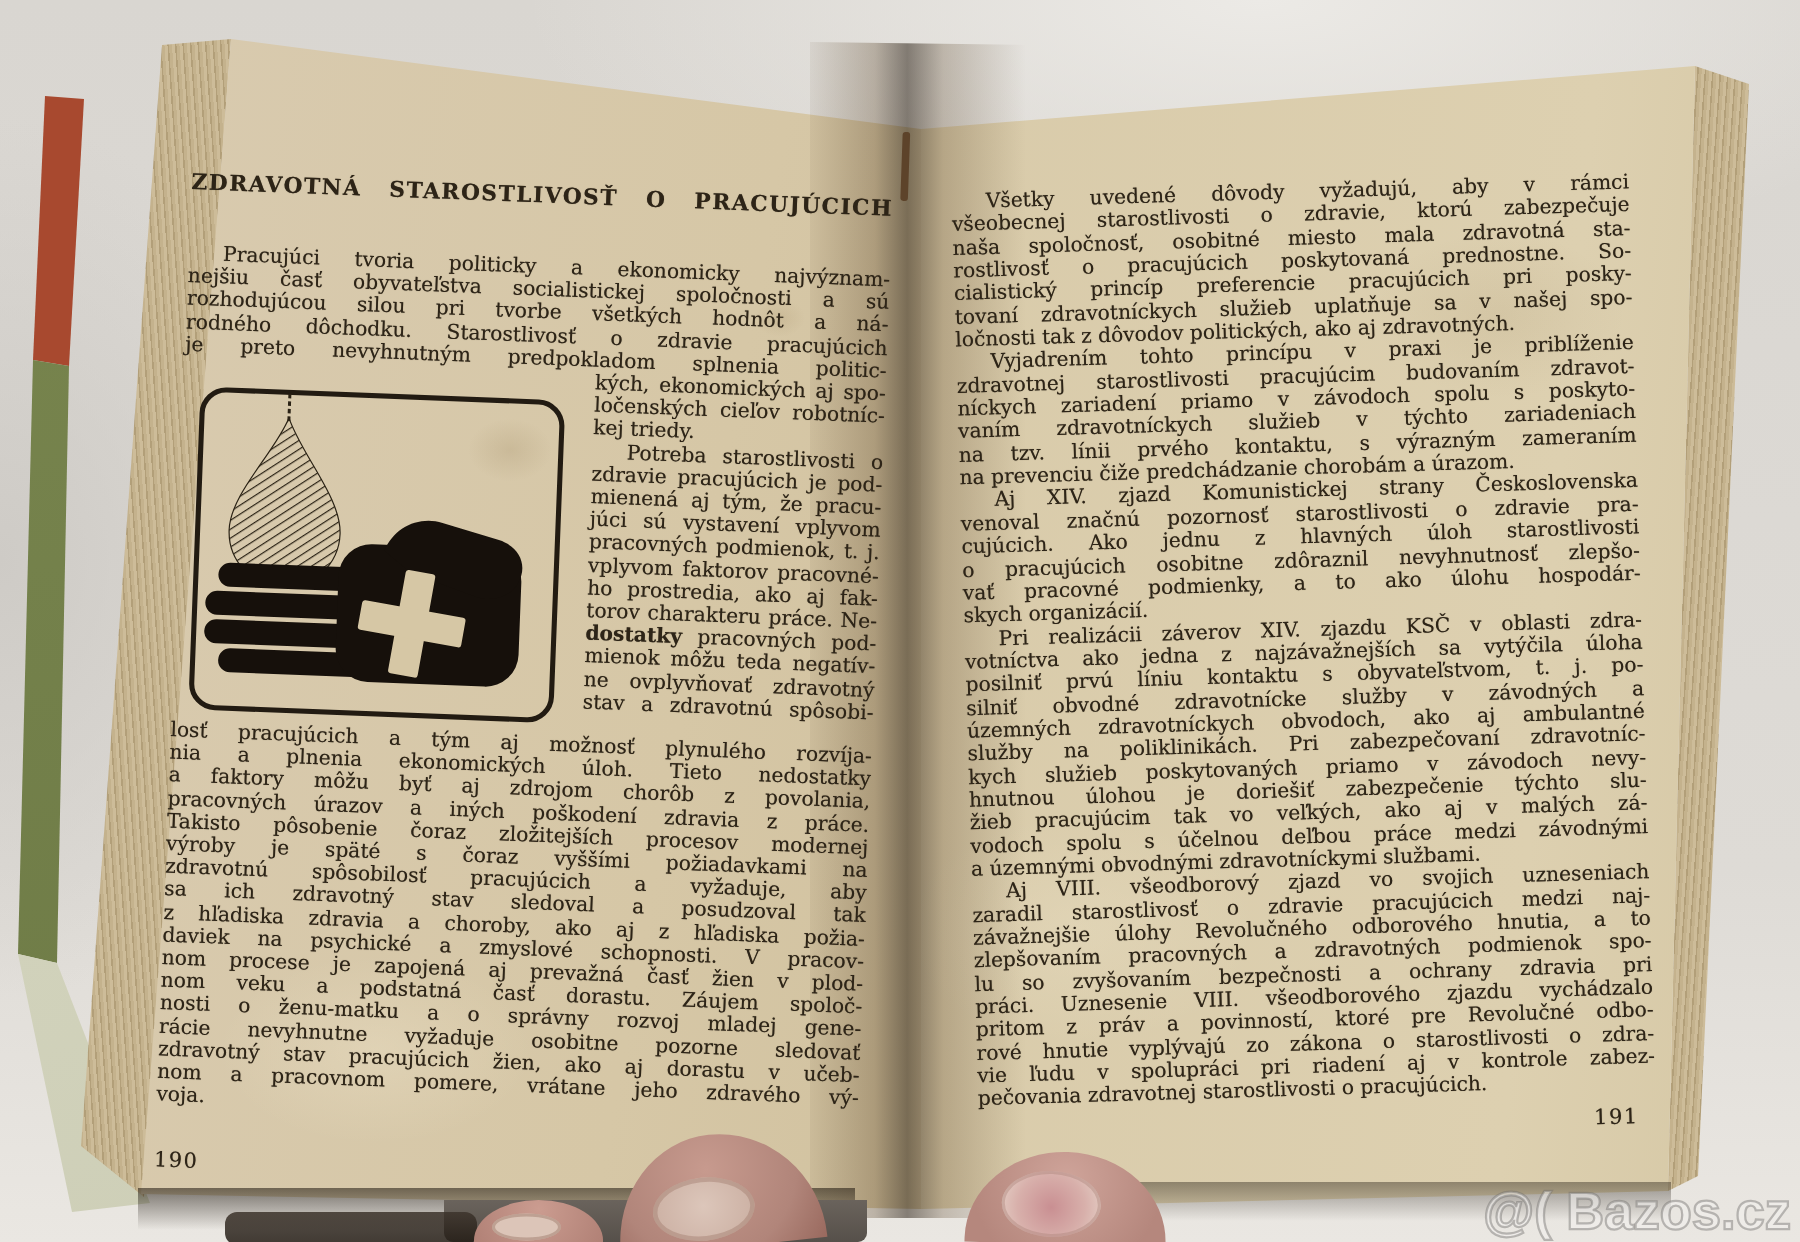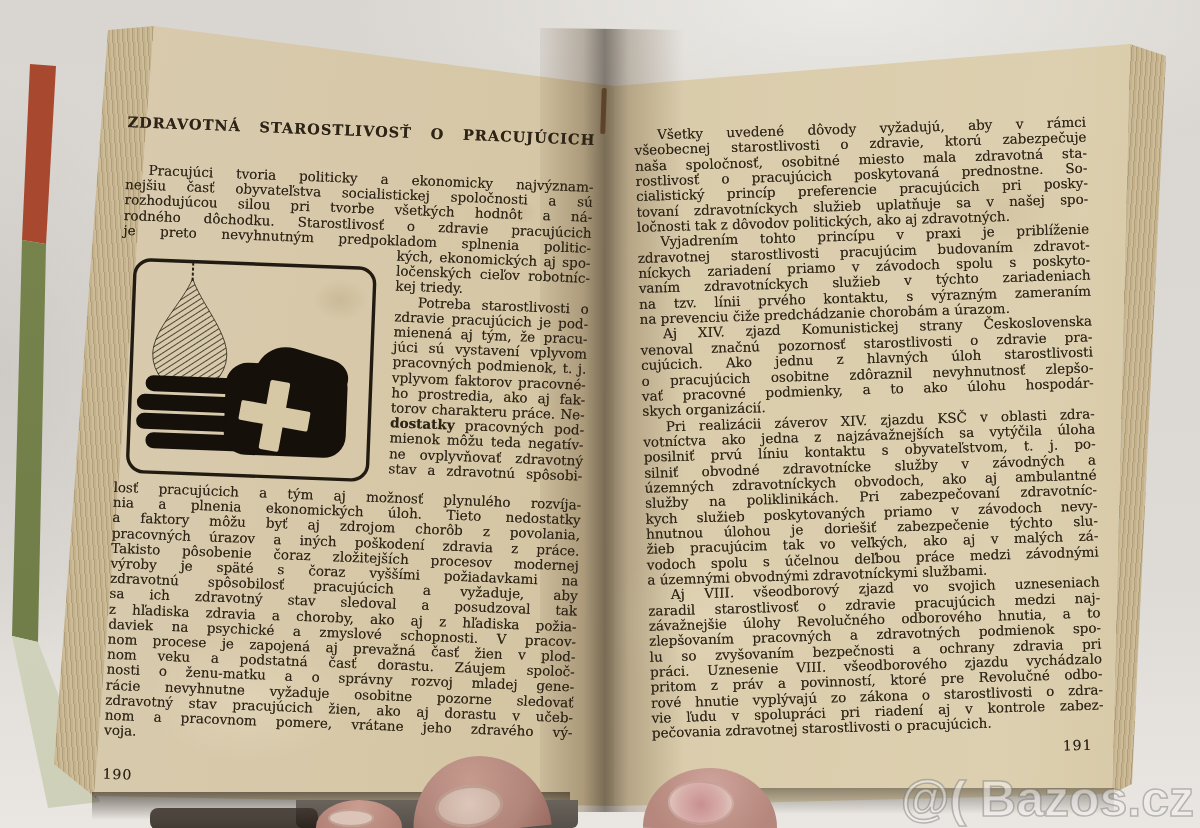--- a/index.html
+++ b/index.html
@@ -51,21 +51,21 @@
   .text-right .tl{line-height:15.35px;}
   .tl.ind{text-indent:1.7em;}
   .tl.end{text-align-last:left;}
   .wrapzone{display:flex;gap:16px;}
   .illu{flex:none;width:250px;height:224px;margin-left:8px;margin-top:16px;}
   .narrow{flex:1;min-width:0;}
   .fulllines{margin-top:2px;}
   .pagenum{margin-top:28px;font-size:14px;letter-spacing:1px;}
   .pagenum.right{text-align:right;margin-top:8px;padding-right:12px;}
   
-  .watermark{position:absolute;right:6px;bottom:0px;font-family:"Liberation Sans",sans-serif;font-weight:bold;font-size:50px;color:rgba(242,240,238,.55);-webkit-text-stroke:1.5px rgba(115,112,110,.45);letter-spacing:0;}
+  .watermark{position:absolute;right:6px;bottom:0px;font-family:"Liberation Sans",sans-serif;font-weight:bold;font-size:35px;color:rgba(242,240,238,.55);-webkit-text-stroke:1.5px rgba(115,112,110,.45);letter-spacing:0;}
 </style>
 </head>
 <body>
 
 <div class="stage">
 
   <div class="layer cover-red"></div>
   <div class="layer cover-green"></div>
   <div class="layer cover-pale"></div>
   <div class="layer fan-left"></div>

